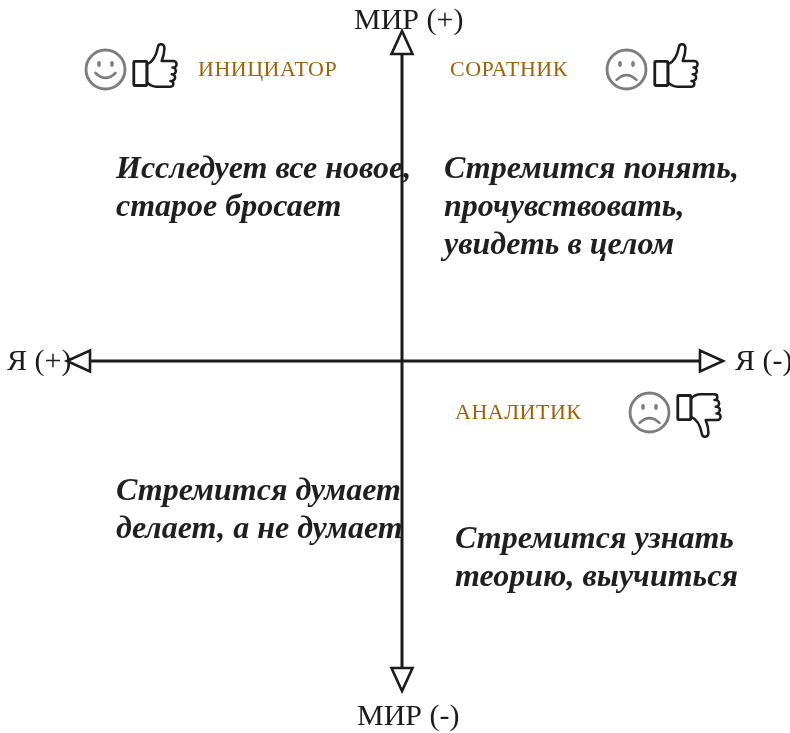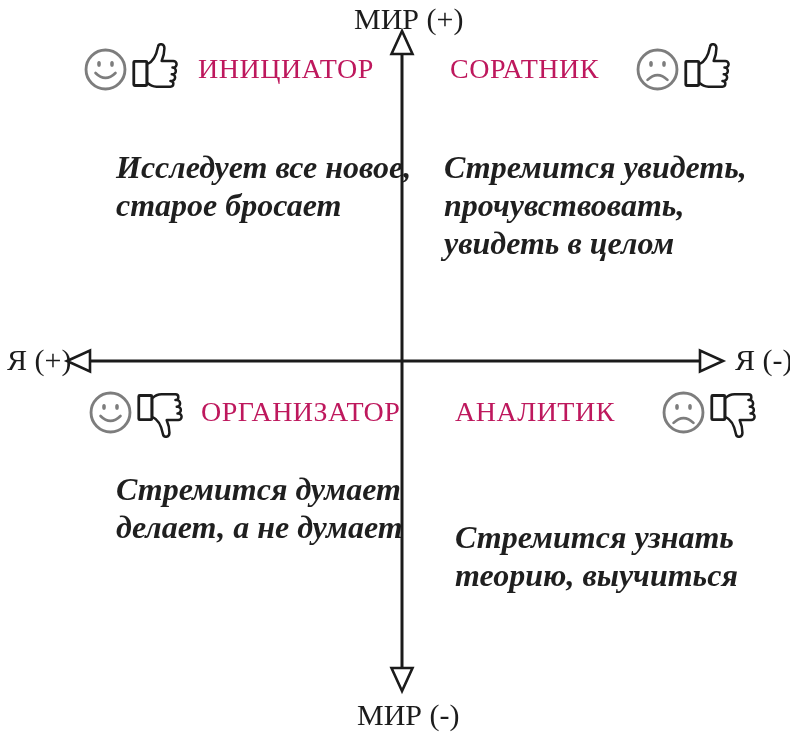--- a/index.html
+++ b/index.html
@@ -30,24 +30,24 @@
     white-space: nowrap;
     color: #1c1c1c;
   }
 
   .quad-header {
     position: absolute;
     display: flex;
     align-items: center;
   }
   .quad-title {
-    font-size: 28px;
+    font-size: 22px;
     letter-spacing: 0.5px;
     white-space: nowrap;
-    color: #be185d;
+    color: #a16207;
     text-align: right;
   }
   .icon-pair {
     display: flex;
     align-items: center;
   }
   .face-icon  { width: 45px; height: 45px; display: block; }
   .thumb-icon { width: 54px; height: 52px; display: block; margin-left: 2px; margin-top: -6px; }
 
   .quad-desc {
@@ -136,36 +136,25 @@
     <span class="icon-pair" style="margin-left:36px;">
       <svg class="face-icon">
           <use href="#face-sad"></use>
         </svg>
       <svg class="thumb-icon">
           <use href="#thumb-up"></use>
         </svg>
     </span>
   </div>
   <div class="quad-desc" style="left:444px; top:148px;">
-    <span class="line">Стремится увидеть,</span>
+    <span class="line">Стремится понять,</span>
     <span class="line">прочувствовать,</span>
     <span class="line">увидеть в целом</span>
   </div>
 
-  <div class="quad-header" style="left:88px; top:383px;">
-    <span class="icon-pair">
-      <svg class="face-icon">
-          <use href="#face-happy"></use>
-        </svg>
-      <svg class="thumb-icon" style="margin-top:6px;">
-          <use href="#thumb-down"></use>
-        </svg>
-    </span>
-    <span class="quad-title" style="margin-left:12px;">ОРГАНИЗАТОР</span>
-  </div>
   <div class="quad-desc" style="left:116px; top:470px;">
     <span class="line">Стремится думает</span>
     <span class="line">делает, а не думает</span>
   </div>
 
   <div class="quad-header" style="left:455px; top:383px;">
     <span class="quad-title">АНАЛИТИК</span>
     <span class="icon-pair" style="margin-left:46px;">
       <svg class="face-icon">
           <use href="#face-sad"></use>

